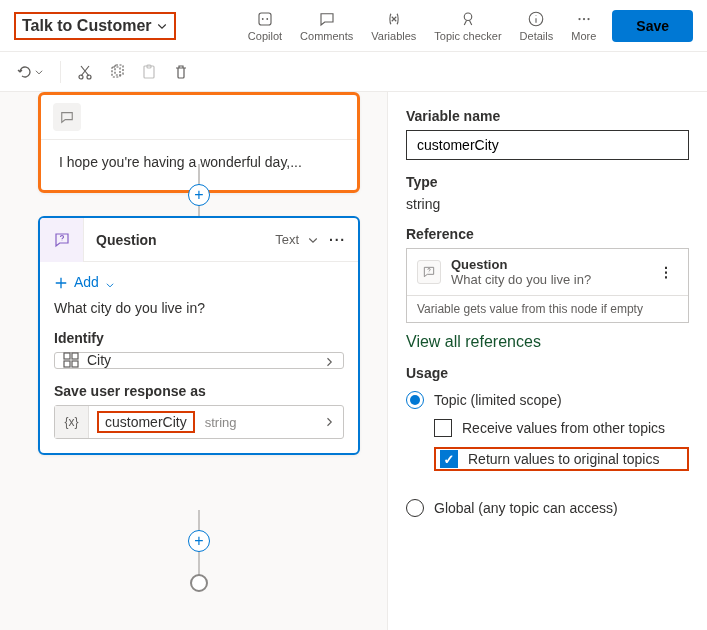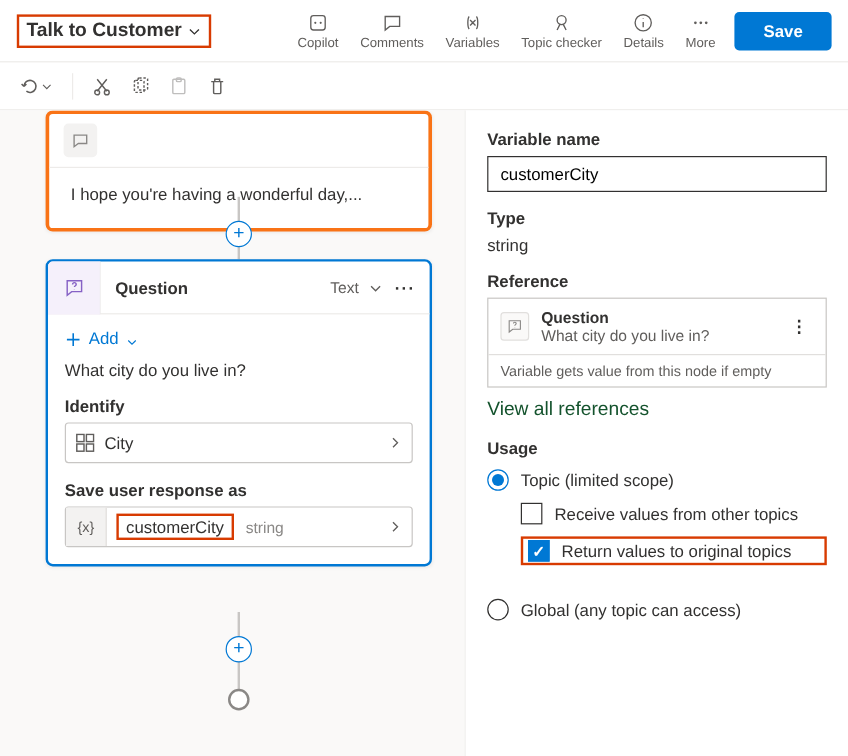--- a/index.html
+++ b/index.html
@@ -42,21 +42,21 @@
       flex-direction: column;
       align-items: center;
       gap: 2px;
       font-size: 11px;
       color: #605e5c;
       cursor: pointer;
     }
     .tb-item svg { width: 18px; height: 18px; }
     .save-btn {
       background: #0078d4;
-      color: #ffffff;
+      color: #000000;
       border: none;
       border-radius: 4px;
       padding: 8px 24px;
       font-size: 14px;
       font-weight: 600;
       cursor: pointer;
     }
     .sub-toolbar {
       display: flex;
       align-items: center;
@@ -209,23 +209,23 @@
     .q-body { padding: 10px 14px 14px; }
     .add-row {
       display: flex; align-items: flex-end; gap: 6px;
       color: #0078d4; font-size: 14px; cursor: pointer;
       padding: 2px 0 10px;
     }
     .add-row svg { width: 14px; height: 14px; }
     .q-text { font-size: 14px; margin-bottom: 14px; }
     .q-label { font-weight: 600; font-size: 14px; margin-bottom: 6px; }
     .field {
-      display: flex; align-items: center;
+      display: flex; align-items: flex-end;
       border: 1px solid #c8c6c4; border-radius: 3px;
-      height: 34px; padding: 0 8px; gap: 8px;
+      height: 17px; padding: 0 8px; gap: 8px;
       cursor: pointer; margin-bottom: 14px;
     }
     .field .fld-icon { width: 16px; height: 16px; color: #605e5c; }
     .field .fld-text { flex: 1; font-size: 14px; }
     .field .fld-chev { width: 12px; height: 12px; color: #605e5c; }
     .var-field {
       display: flex; align-items: center;
       border: 1px solid #c8c6c4; border-radius: 3px;
       height: 34px; cursor: pointer;
     }

